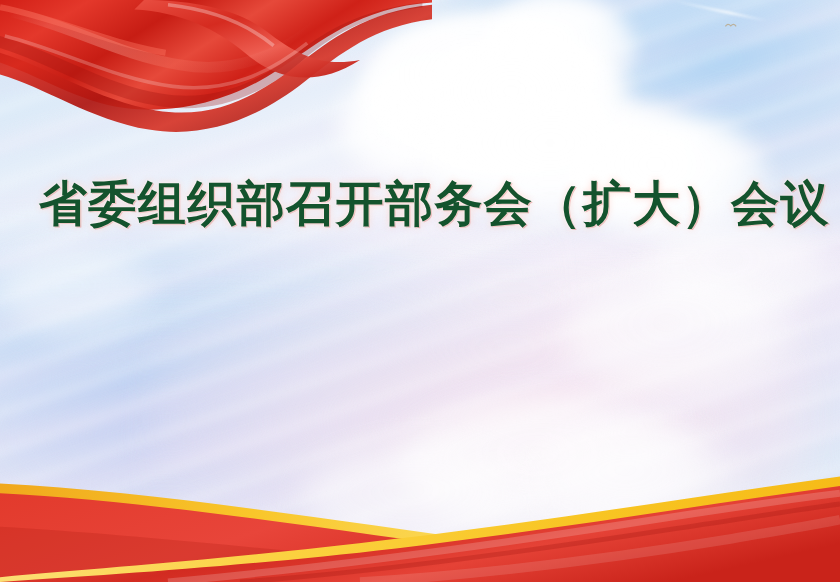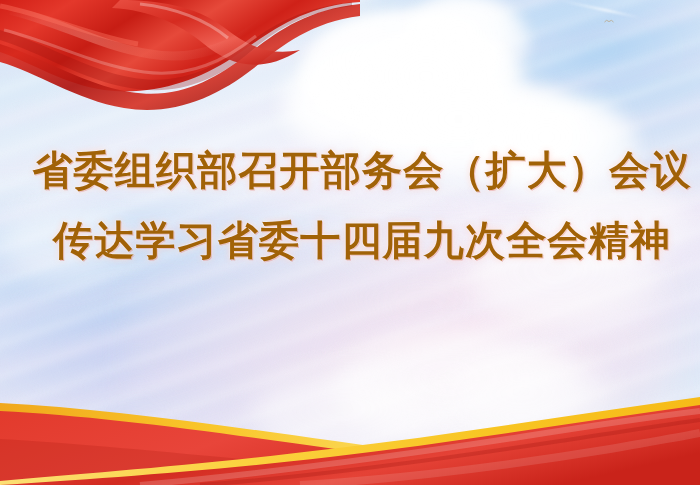--- a/index.html
+++ b/index.html
@@ -160,21 +160,21 @@
 
   
   .title-block {
     position: absolute;
     left: 0; top: 150px;
     width: 700px;
     text-align: center;
     z-index: 20;
   }
   .title-line {
-    color: #a16207;
+    color: #14532d;
     font-size: 40px;
     font-weight: 700;
     letter-spacing: 1.2px;
     line-height: 1.0;
     white-space: nowrap;
     text-shadow:
        0 0 2px rgba(255,255,255,0.85),
        0 0 6px rgba(255,214,205,0.9),
        1px 1px 0 rgba(200,30,18,0.35);
     padding-left: 24px;
@@ -326,16 +326,15 @@
                L700,90 L0,90 Z" fill="url(#redR)"></path>
 
       <path d="M140,90 C250,80 390,62 520,42 C590,31 650,22 700,16" stroke="rgba(255,255,255,0.18)" stroke-width="6" fill="none"></path>
       <path d="M200,90 C310,82 430,66 560,46 C620,37 670,29 700,25" stroke="rgba(150,15,10,0.25)" stroke-width="4" fill="none"></path>
       <path d="M300,90 C400,84 500,72 610,54 C650,47 680,42 700,38" stroke="rgba(255,255,255,0.12)" stroke-width="8" fill="none"></path>
     </svg>
   </div>
 
   <div class="title-block">
     <div class="title-line title-line-1">省委组织部召开部务会（扩大）会议</div>
-    <div class="title-line title-line-2">传达学习省委十四届九次全会精神</div>
   </div>
 
 </div>
 
 </body></html>

